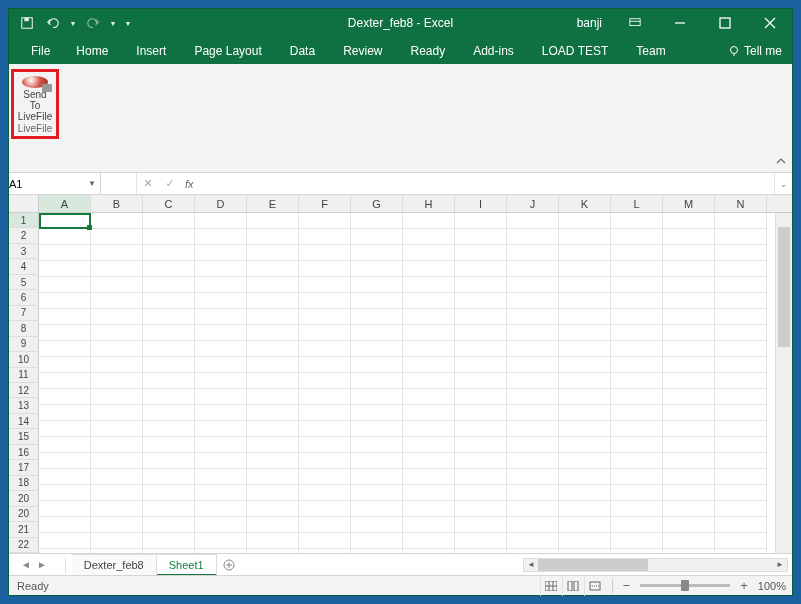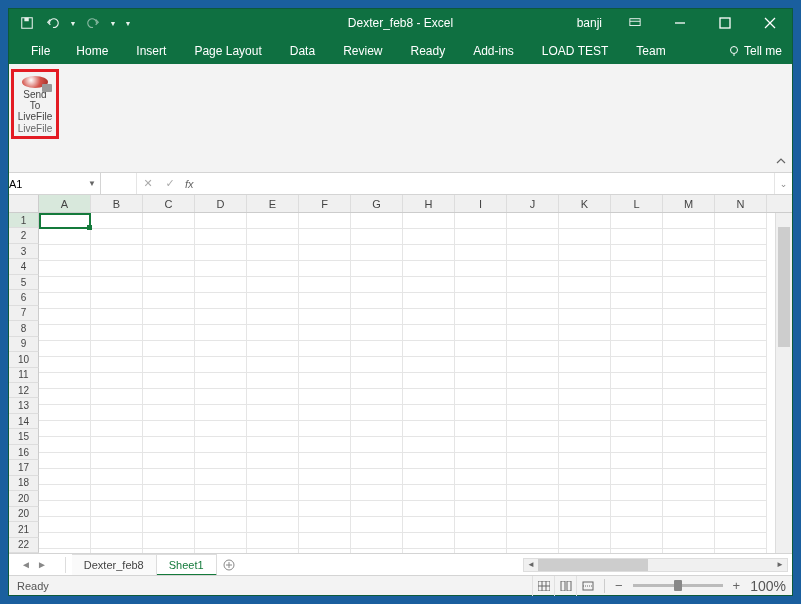--- a/index.html
+++ b/index.html
@@ -82,21 +82,21 @@
   .status-bar { height: 20px; background: #f3f3f3; border-top: 1px solid #d4d4d4; display: flex; align-items: center; font-size: 11px; color: #555; }
   .status-left { padding-left: 8px; }
   .status-right { margin-left: auto; display: flex; align-items: center; gap: 0; padding-right: 6px; }
   .view-btn { width: 22px; height: 20px; display: flex; align-items: center; justify-content: center; border-left: 1px solid #e0e0e0; }
   .view-btn svg { width: 12px; height: 10px; }
   .zoom-sep { width: 1px; height: 14px; background: #ccc; margin: 0 6px; }
   .zoom-slider { width: 90px; height: 3px; background: #bbb; margin: 0 6px; position: relative; }
   .zoom-slider::before { content: ""; position: absolute; left: 50%; top: -3px; width: 1px; height: 9px; background: #888; }
   .zoom-handle { position: absolute; left: 50%; top: -4px; width: 8px; height: 11px; background: #888; transform: translateX(-50%); border-radius: 1px; }
   .zoom-btn { font-size: 13px; color: #666; padding: 0 4px; }
-  .zoom-pct { font-size: 14px; padding-left: 6px; }
+  .zoom-pct { font-size: 11px; padding-left: 6px; }
 </style>
 </head>
 <body>
 
 <div class="window">
 
   <div class="titlebar">
     <div class="qat">
       <div class="qat-btn">
         <svg viewBox="0 0 16 16">

